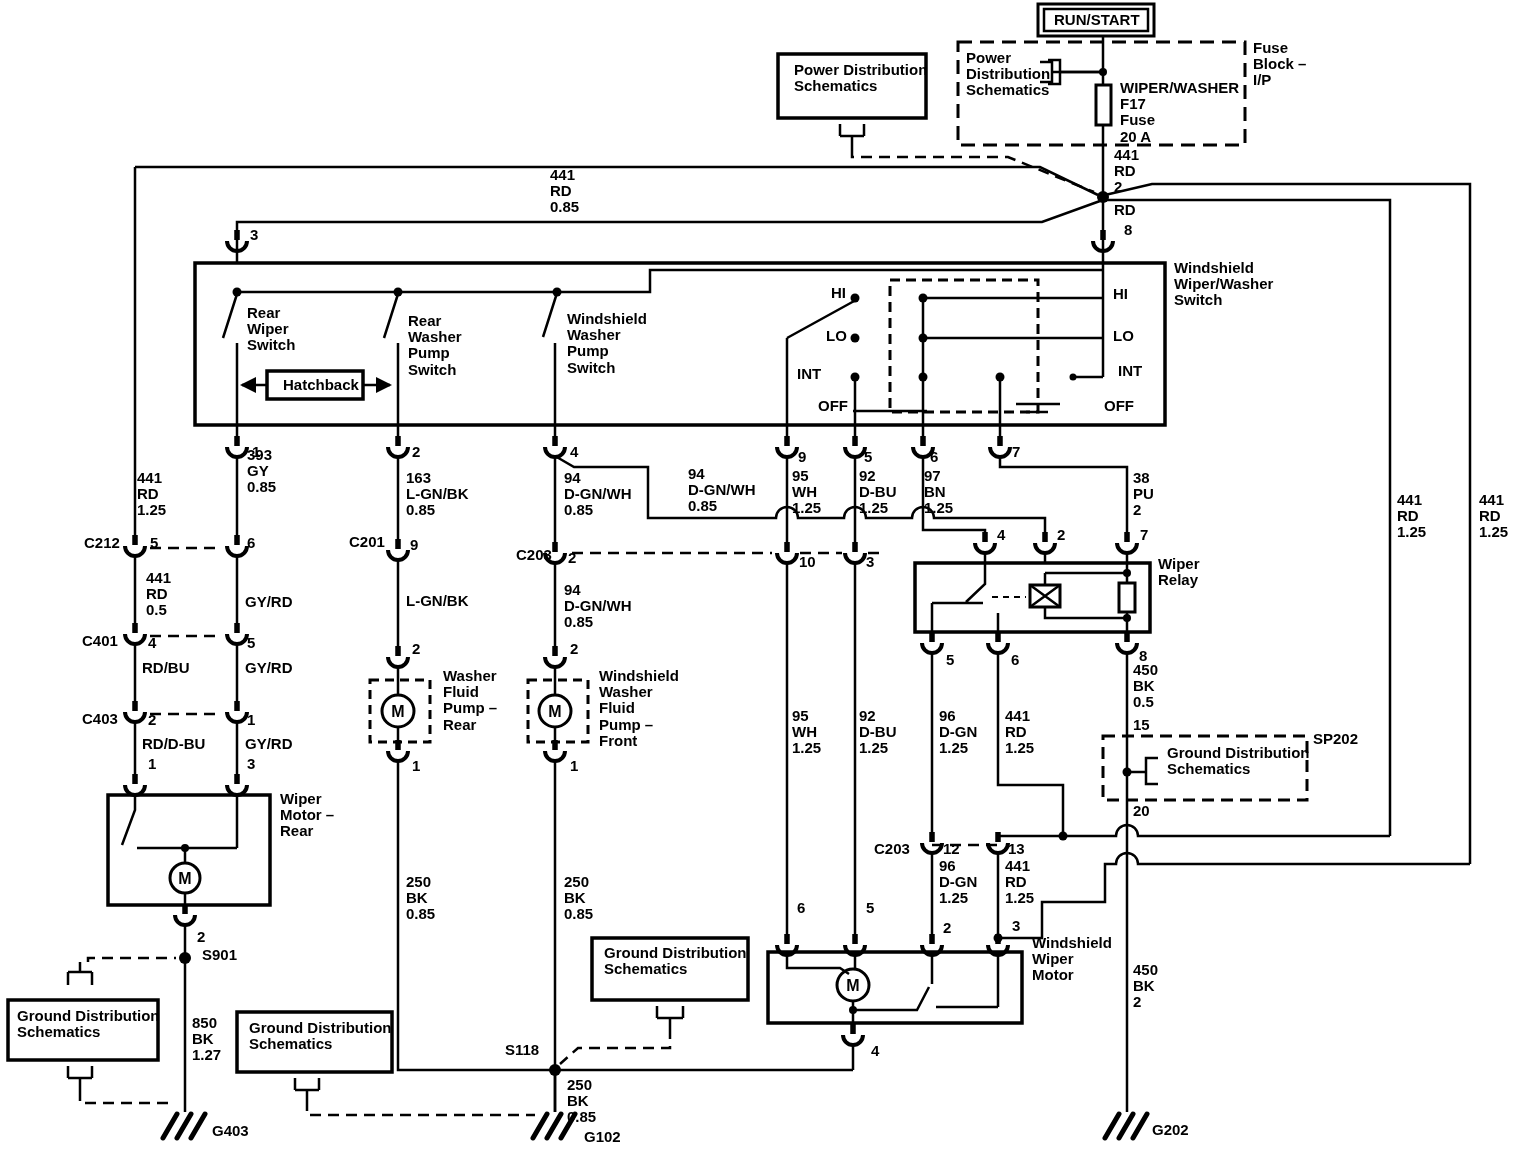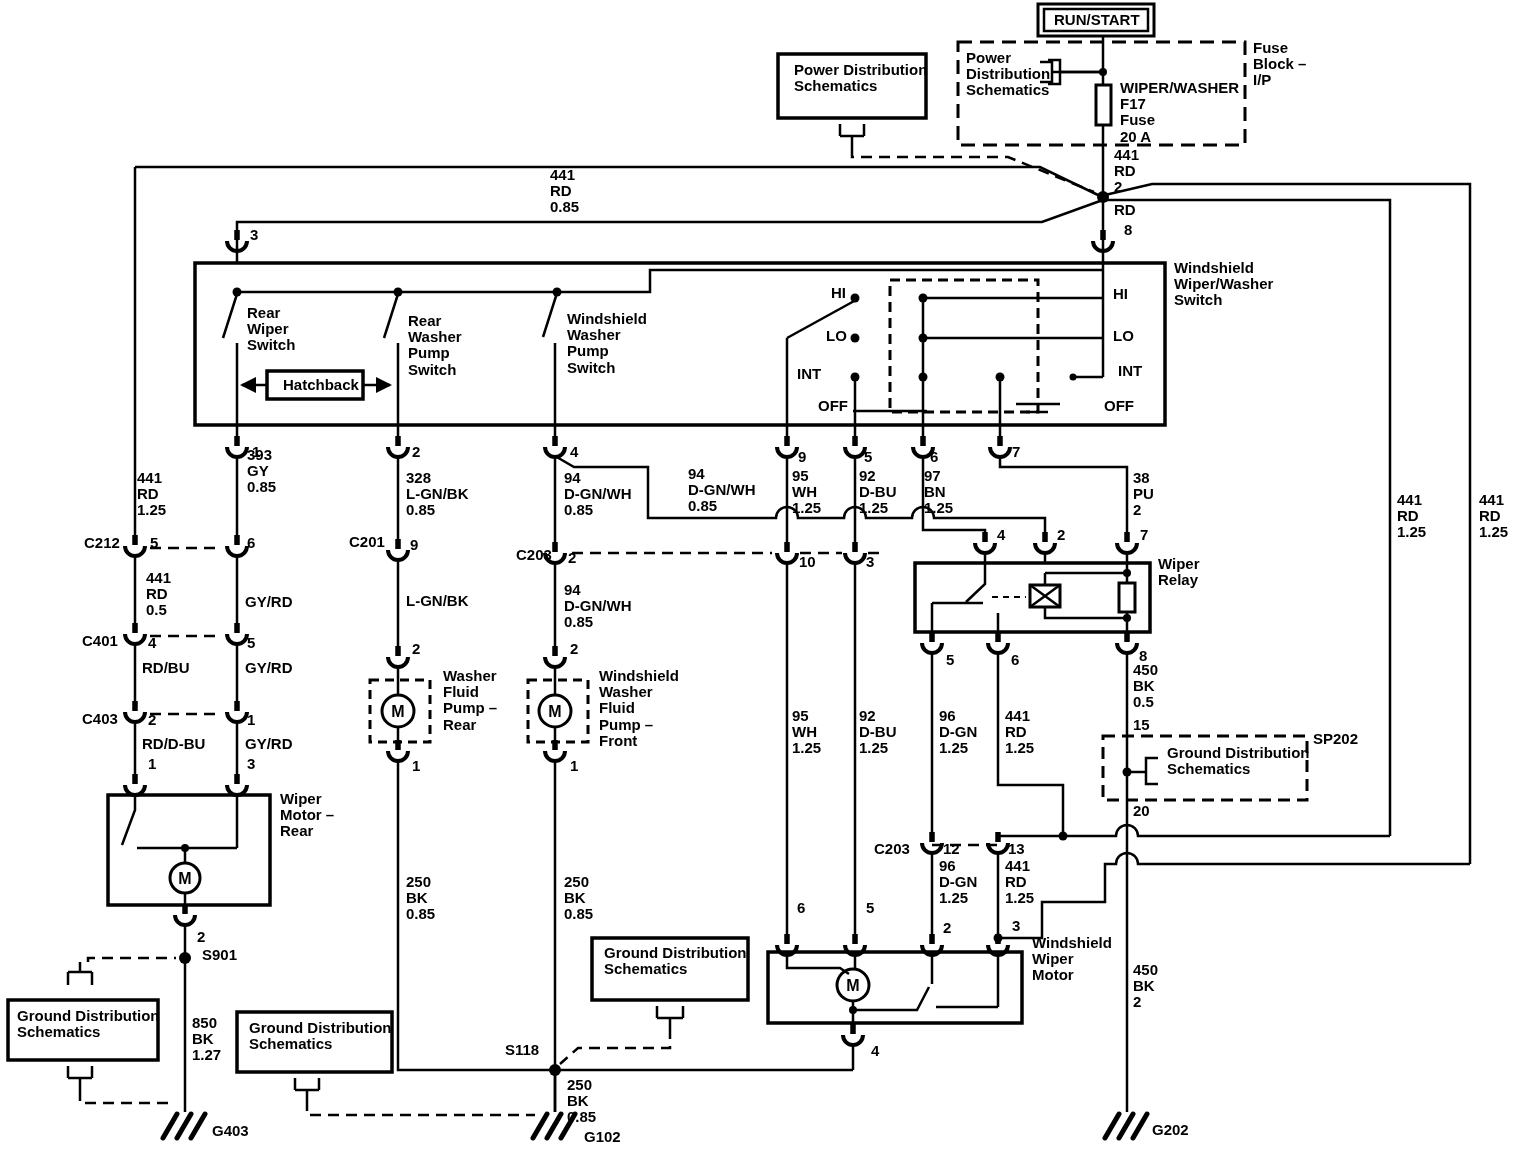--- a/index.html
+++ b/index.html
@@ -218,21 +218,21 @@
 <div class="lb" style="left:798px;top:449px">9</div>
 <div class="lb" style="left:864px;top:449px">5</div>
 <div class="lb" style="left:930px;top:449px">6</div>
 <div class="lb" style="left:1012px;top:444px">7</div>
 <div class="lb" style="left:137px;top:470px">441
 RD
 1.25</div>
 <div class="lb" style="left:247px;top:447px">393
 GY
 0.85</div>
-<div class="lb" style="left:406px;top:470px">328
+<div class="lb" style="left:406px;top:470px">163
 L-GN/BK
 0.85</div>
 <div class="lb" style="left:564px;top:470px">94
 D-GN/WH
 0.85</div>
 <div class="lb" style="left:688px;top:466px">94
 D-GN/WH
 0.85</div>
 <div class="lb" style="left:792px;top:468px">95
 WH

